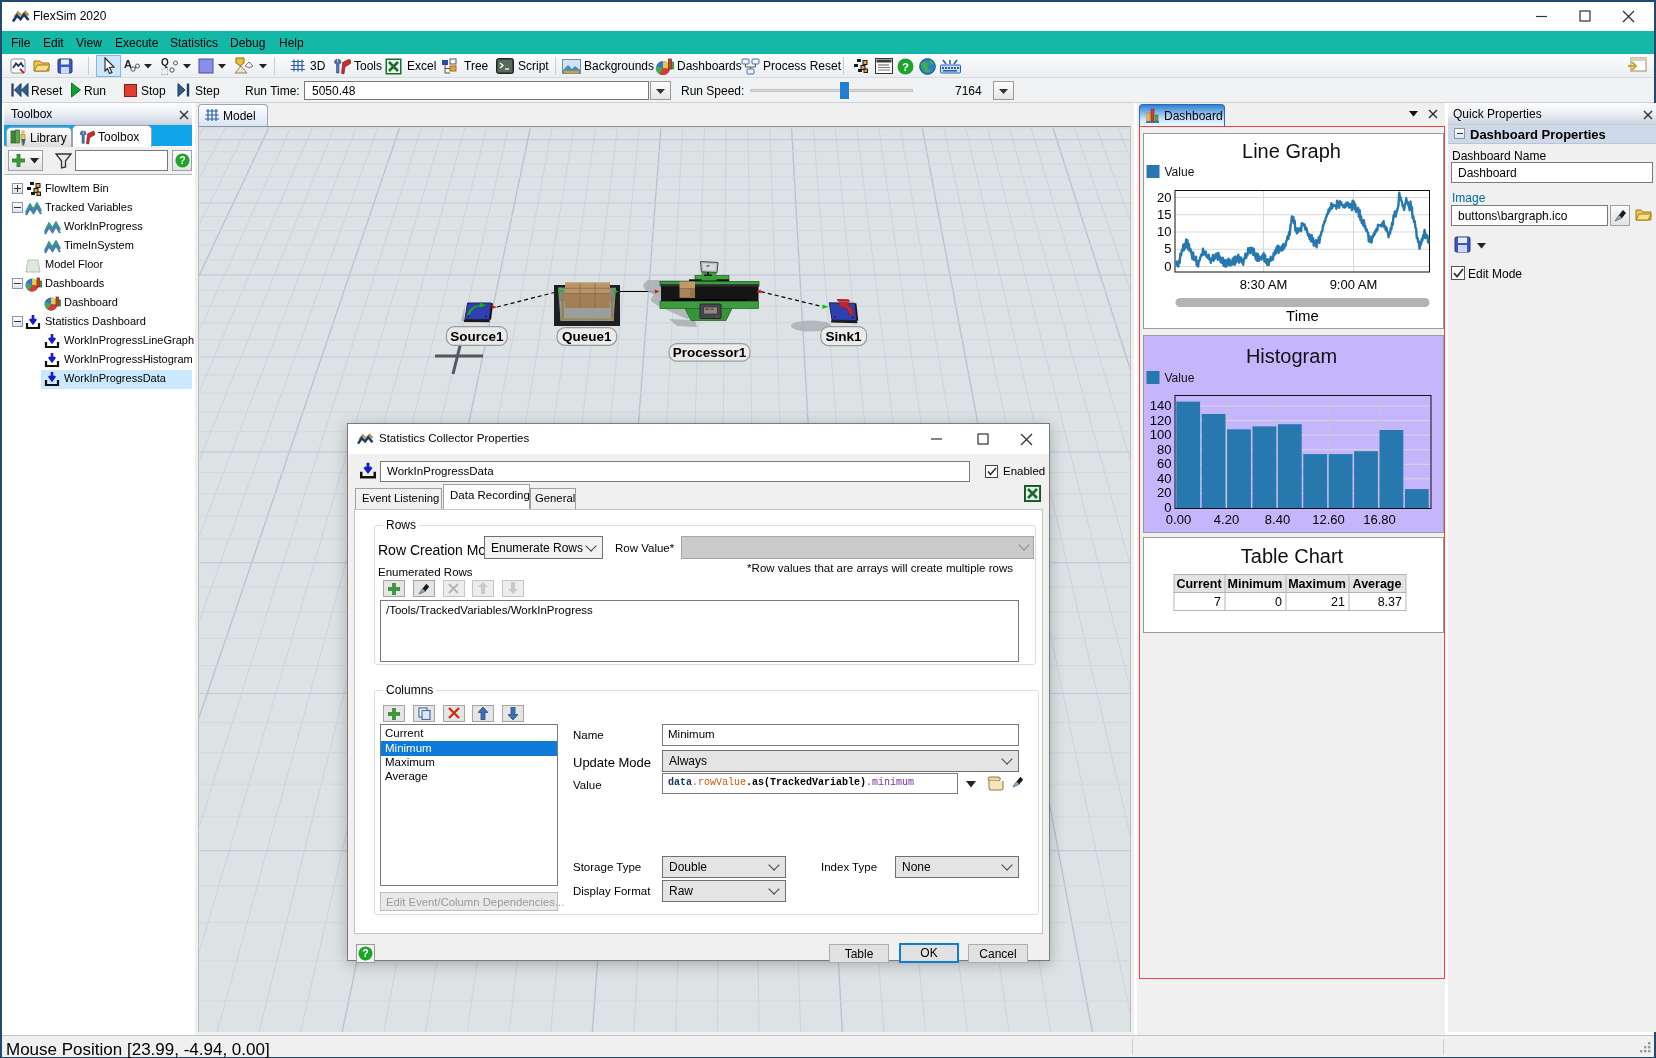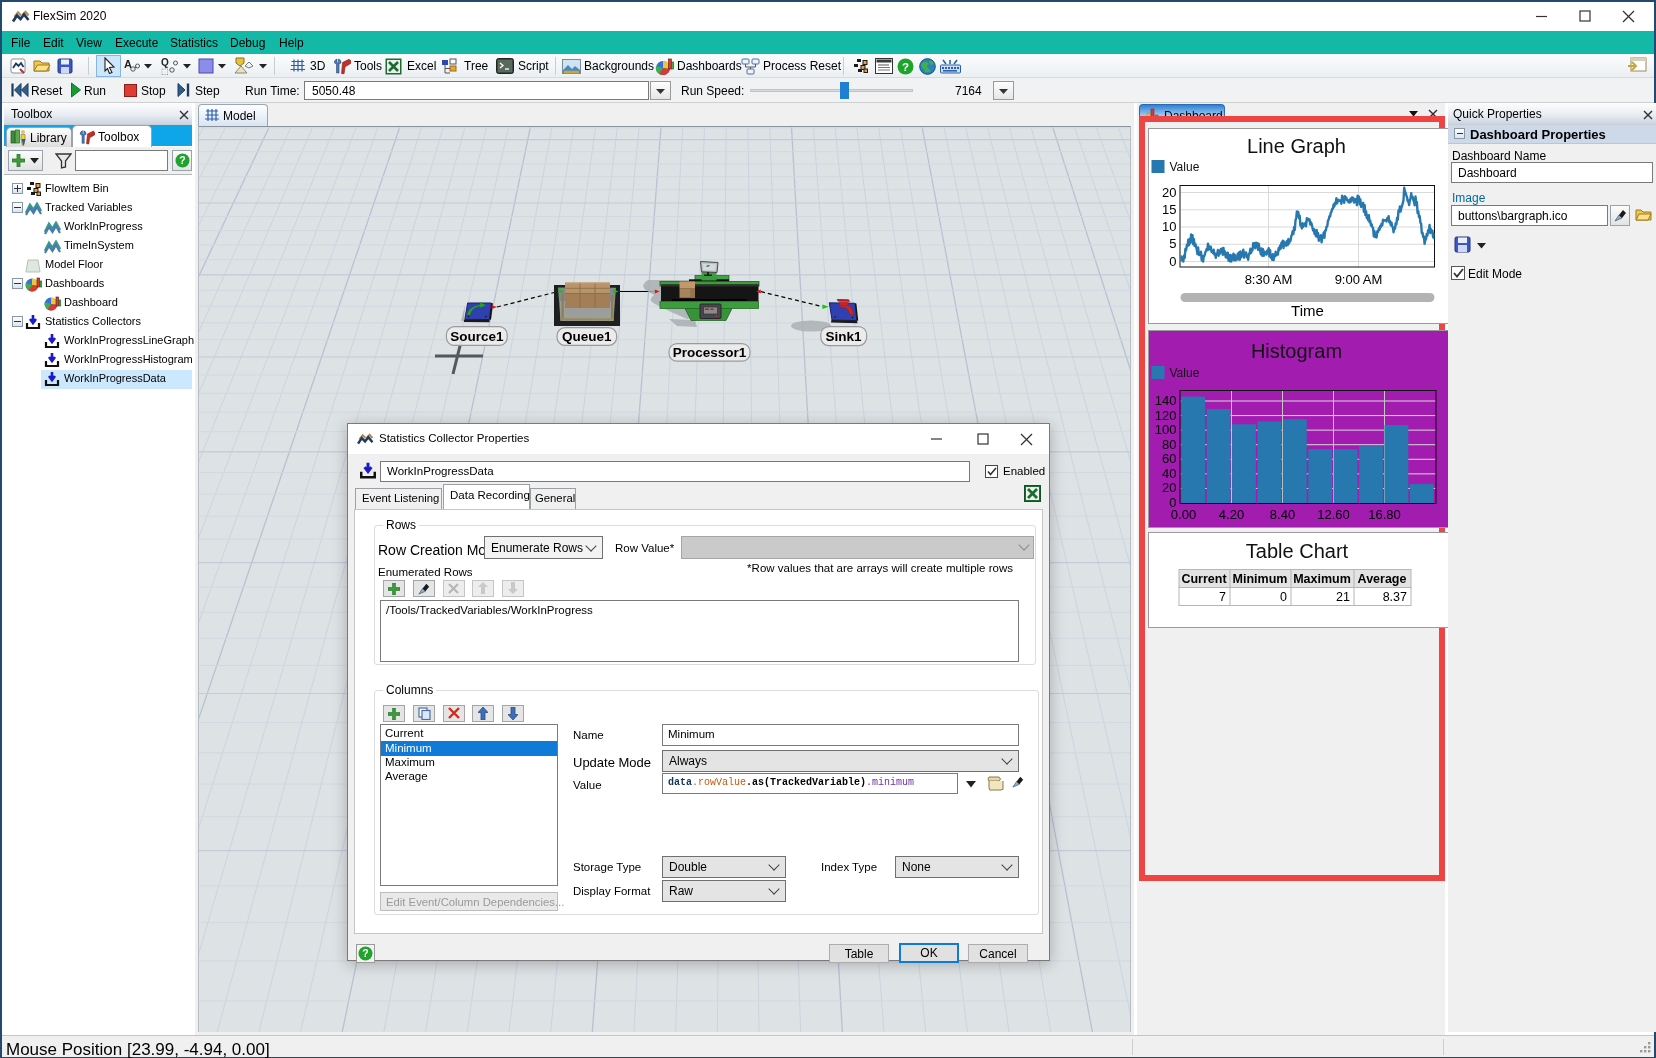--- a/index.html
+++ b/index.html
@@ -348,21 +348,21 @@
         <rect x="12" y="2" width="2.6" height="9" fill="#d83b31" stroke="#7a1a14" stroke-width="0.7"></rect>
         <rect x="15" y="5" width="1.8" height="6" fill="#3fae4f" stroke="#1f6a2a" stroke-width="0.7"></rect>
         </svg>
 <div class="abs" style="left:60px;top:121px;white-space:nowrap">Dashboard</div>
 <div class="abs" style="left:8px;top:141px;width:11px;height:11px;background:linear-gradient(#fff,#dce4f0);border:1px solid #8a97a8"></div>
 <div class="abs" style="left:10px;top:146px;width:7px;height:1.4px;background:#333"></div>
 <svg class="abs" style="left:21px;top:139px" width="16" height="16" viewBox="0 0 16 16">
         <path d="M8 1 V7 M5 5 L8 9 L11 5" fill="none" stroke="#1a1acc" stroke-width="2.6"></path>
         <path d="M2 9 V14 H14 V9" fill="none" stroke="#111" stroke-width="2.2"></path>
         </svg>
-<div class="abs" style="left:41px;top:140px;white-space:nowrap">Statistics Collectors</div>
+<div class="abs" style="left:41px;top:140px;white-space:nowrap">Statistics Dashboard</div>
 <svg class="abs" style="left:40px;top:158px" width="16" height="16" viewBox="0 0 16 16">
         <path d="M8 1 V7 M5 5 L8 9 L11 5" fill="none" stroke="#1a1acc" stroke-width="2.6"></path>
         <path d="M2 9 V14 H14 V9" fill="none" stroke="#111" stroke-width="2.2"></path>
         </svg>
 <div class="abs" style="left:60px;top:159px;white-space:nowrap">WorkInProgressLineGraph</div>
 <svg class="abs" style="left:40px;top:177px" width="16" height="16" viewBox="0 0 16 16">
         <path d="M8 1 V7 M5 5 L8 9 L11 5" fill="none" stroke="#1a1acc" stroke-width="2.6"></path>
         <path d="M2 9 V14 H14 V9" fill="none" stroke="#111" stroke-width="2.2"></path>
         </svg>
 <div class="abs" style="left:60px;top:178px;white-space:nowrap">WorkInProgressHistogram</div>
@@ -585,21 +585,21 @@
     <rect x="10" y="7" width="3" height="6" fill="#4fae4f" stroke="#2a7a2a" stroke-width="0.6"></rect>
   </svg>
   <span class="abs" style="left:27px;top:6px;font-size:12px;color:#000">Dashboard</span>
   <svg class="abs" style="left:272px;top:8px" width="9" height="6">
         <path d="M0 0 L4.5 5.5 L9 0 Z" fill="#111"></path>
       </svg>
   <svg class="abs" style="left:291px;top:6px" width="10" height="10">
         <line x1="1" y1="1" x2="9" y2="9" stroke="#2a2f38" stroke-width="1.5"></line>
         <line x1="9" y1="1" x2="1" y2="9" stroke="#2a2f38" stroke-width="1.5"></line>
       </svg>
-  <div class="abs" style="left:2px;top:13px;width:306px;height:765px;border:6px solid #ef4444;background:#f0f0f0">
+  <div class="abs" style="left:2px;top:23px;width:306px;height:853px;border:1px solid #ef4444;background:#f0f0f0">
 
 <div class="abs" style="left:3px;top:6px;width:301px;height:196px;background:#fff;border:1px solid #9a9a9a">
 <svg width="299" height="194" viewBox="0 0 299 194" font-family="Liberation Sans">
             <g transform="translate(-2.5,-3)">
 <text x="150" y="27" font-size="20" text-anchor="middle" fill="#111">Line Graph</text>
 <rect x="5" y="34" width="13" height="13" fill="#2878b0"></rect>
 <text x="23" y="45" font-size="12" fill="#111">Value</text>
 <line x1="34" y1="66.50" x2="288" y2="66.50" stroke="#d9d9d9"></line>
               <line x1="34" y1="83.75" x2="288" y2="83.75" stroke="#d9d9d9"></line>
               <line x1="34" y1="101.00" x2="288" y2="101.00" stroke="#d9d9d9"></line>
@@ -620,21 +620,21 @@
                 <rect x="34" y="60" width="254" height="81"></rect>
               </clipPath>
 <text x="122" y="158" font-size="13" text-anchor="middle">8:30 AM</text>
 <text x="212" y="158" font-size="13" text-anchor="middle">9:00 AM</text>
 <rect x="34" y="167" width="254" height="9" rx="4.5" fill="#b3b3b3"></rect>
 <text x="161" y="190" font-size="15" text-anchor="middle">Time</text>
             </g>
 </svg>
 </div>
 
-<div class="abs" style="left:3px;top:208px;width:301px;height:198px;background:#a21caf;border:1px solid #9a9a9a">
+<div class="abs" style="left:3px;top:208px;width:301px;height:198px;background:#c4b5fd;border:1px solid #9a9a9a">
 <svg width="299" height="196" viewBox="0 0 299 196" font-family="Liberation Sans">
             <g transform="translate(-2.5,-2)">
 <text x="150" y="29" font-size="20" text-anchor="middle" fill="#111">Histogram</text>
 <rect x="5" y="37" width="13" height="13" fill="#2878b0"></rect>
 <text x="23" y="48" font-size="12" fill="#111">Value</text>
 <line x1="34" y1="159.43" x2="289" y2="159.43" stroke="#d9d9d9"></line>
               <line x1="34" y1="144.86" x2="289" y2="144.86" stroke="#d9d9d9"></line>
               <line x1="34" y1="130.28" x2="289" y2="130.28" stroke="#d9d9d9"></line>
               <line x1="34" y1="115.71" x2="289" y2="115.71" stroke="#d9d9d9"></line>
               <line x1="34" y1="101.14" x2="289" y2="101.14" stroke="#d9d9d9"></line>

